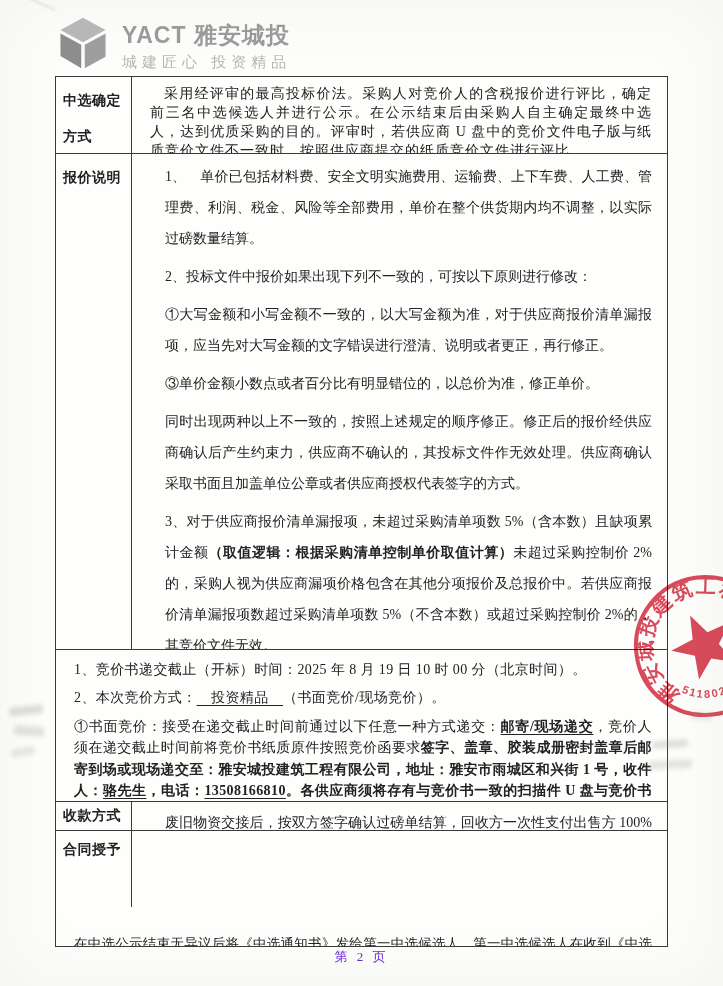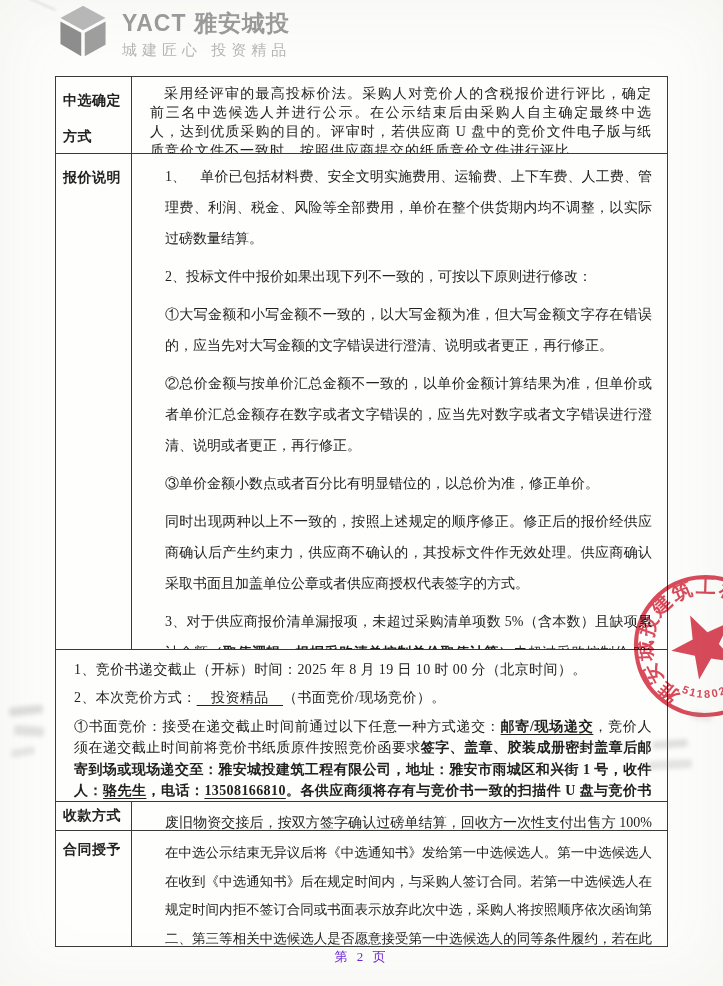--- a/index.html
+++ b/index.html
@@ -4,21 +4,21 @@
 <style>
   html,body{margin:0;padding:0;background:#ffffff;}
   .page{
     position:relative;width:723px;height:986px;overflow:hidden;
     background:#fdfdfb;
     box-shadow:inset 0 0 70px rgba(110,110,100,0.07);
     font-family:"Liberation Serif","DejaVu Serif",serif;
     color:#222;
   }
   
-  .logo{position:absolute;left:57px;top:3px;display:flex;align-items:flex-start;gap:13px;}
+  .logo{position:absolute;left:57px;top:15px;display:flex;align-items:flex-start;gap:13px;}
   .logo .cube{width:52px;height:56px;flex:0 0 auto;}
   .logo-texts{padding-top:9px;font-family:"Liberation Sans","DejaVu Sans",sans-serif;}
   .logo-title{font-size:23px;font-weight:bold;color:#9a9a9a;letter-spacing:1px;line-height:1;}
   .logo-tagline{margin-top:6px;font-size:15px;color:#b5b5b3;letter-spacing:5px;}
   
   .doc-table{
     position:absolute;left:55px;top:76px;width:613px;
     border:1.8px solid #3a3a3a;box-sizing:border-box;background:rgba(255,255,255,0.45);
   }
   .t-row{display:flex;box-sizing:border-box;overflow:hidden;}
@@ -37,21 +37,21 @@
   .r1{height:76px;}
   .r1 .t-content{font-size:14px;line-height:19px;letter-spacing:1px;padding-top:0;}
   .r1 .t-content p{text-indent:1em;}
   .r2{height:496px;}
   .r2 .t-content{font-size:14px;line-height:31px;}
   .r3{height:152px;}
   .r3 .t-content{font-size:14px;line-height:21.4px;letter-spacing:0.4px;padding-top:2px;}
   .r4{height:29px;}
   .r4 .t-label{padding-top:0;line-height:27px;}
   .r4 .t-content{font-size:14px;line-height:27px;}
-  .r5{height:116px;}
+  .r5{height:116px;flex-direction:column;}
   .r5 .t-label{padding-top:5px;line-height:28px;}
   .r5 .t-content{font-size:13.5px;line-height:28.6px;padding-top:1px;}
   
   .seal{position:absolute;left:593px;top:534px;width:224px;height:224px;opacity:0.9;mix-blend-mode:multiply;}
   
   .footer{position:absolute;left:0;top:948px;width:723px;text-align:center;
     font-size:13px;letter-spacing:3px;color:#6d28d9;}
   
   .smudge{position:absolute;filter:blur(2px);opacity:0.28;background:#8d8d8b;border-radius:3px;}
   .sm-a{left:9px;top:706px;width:34px;height:9px;transform:rotate(-6deg);}
@@ -86,22 +86,21 @@
       <div class="t-content">
         <p>采用经评审的最高投标价法。采购人对竞价人的含税报价进行评比，确定前三名中选候选人并进行公示。在公示结束后由采购人自主确定最终中选人，达到优质采购的目的。评审时，若供应商 U 盘中的竞价文件电子版与纸质竞价文件不一致时，按照供应商提交的纸质竞价文件进行评比。</p>
       </div>
     </div>
 
     <div class="t-row r2">
       <div class="t-label">报价说明</div>
       <div class="t-content">
         <p>1、　单价已包括材料费、安全文明实施费用、运输费、上下车费、人工费、管理费、利润、税金、风险等全部费用，单价在整个供货期内均不调整，以实际过磅数量结算。</p>
         <p>2、投标文件中报价如果出现下列不一致的，可按以下原则进行修改：</p>
-        <p>①大写金额和小写金额不一致的，以大写金额为准，但大写金额文字存在错误的，应当先对大写金额的文字错误进行澄清、说明或者更正，再行修正。</p>
-        <p>②总价金额与按单价汇总金额不一致的，以单价金额计算结果为准，但单价或者单价汇总金额存在数字或者文字错误的，应当先对数字或者文字错误进行澄清、说明或者更正，再行修正。</p>
+        <p>①大写金额和小写金额不一致的，以大写金额为准，对于供应商报价清单漏报项，应当先对大写金额的文字错误进行澄清、说明或者更正，再行修正。</p>
         <p>③单价金额小数点或者百分比有明显错位的，以总价为准，修正单价。</p>
         <p>同时出现两种以上不一致的，按照上述规定的顺序修正。修正后的报价经供应商确认后产生约束力，供应商不确认的，其投标文件作无效处理。供应商确认采取书面且加盖单位公章或者供应商授权代表签字的方式。</p>
         <p><span>3、对于供应商报价清单漏报项，未超过采购清单项数 5%（含本数）且缺项累计金额</span><span class="b">（取值逻辑：根据采购清单控制单价取值计算）</span><span>未超过采购控制价 2%的，采购人视为供应商漏项价格包含在其他分项报价及总报价中。若供应商报价清单漏报项数超过采购清单项数 5%（不含本数）或超过采购控制价 2%的，其竞价文件无效。</span></p>
       </div>
     </div>
 
     <div class="t-row r3">
       <div class="t-content">
         <p>1、竞价书递交截止（开标）时间：2025 年 8 月 19 日 10 时 00 分（北京时间）。</p>
         <p><span>2、本次竞价方式：</span><span class="u">　投资精品　</span><span>（书面竞价/现场竞价）。</span></p>

